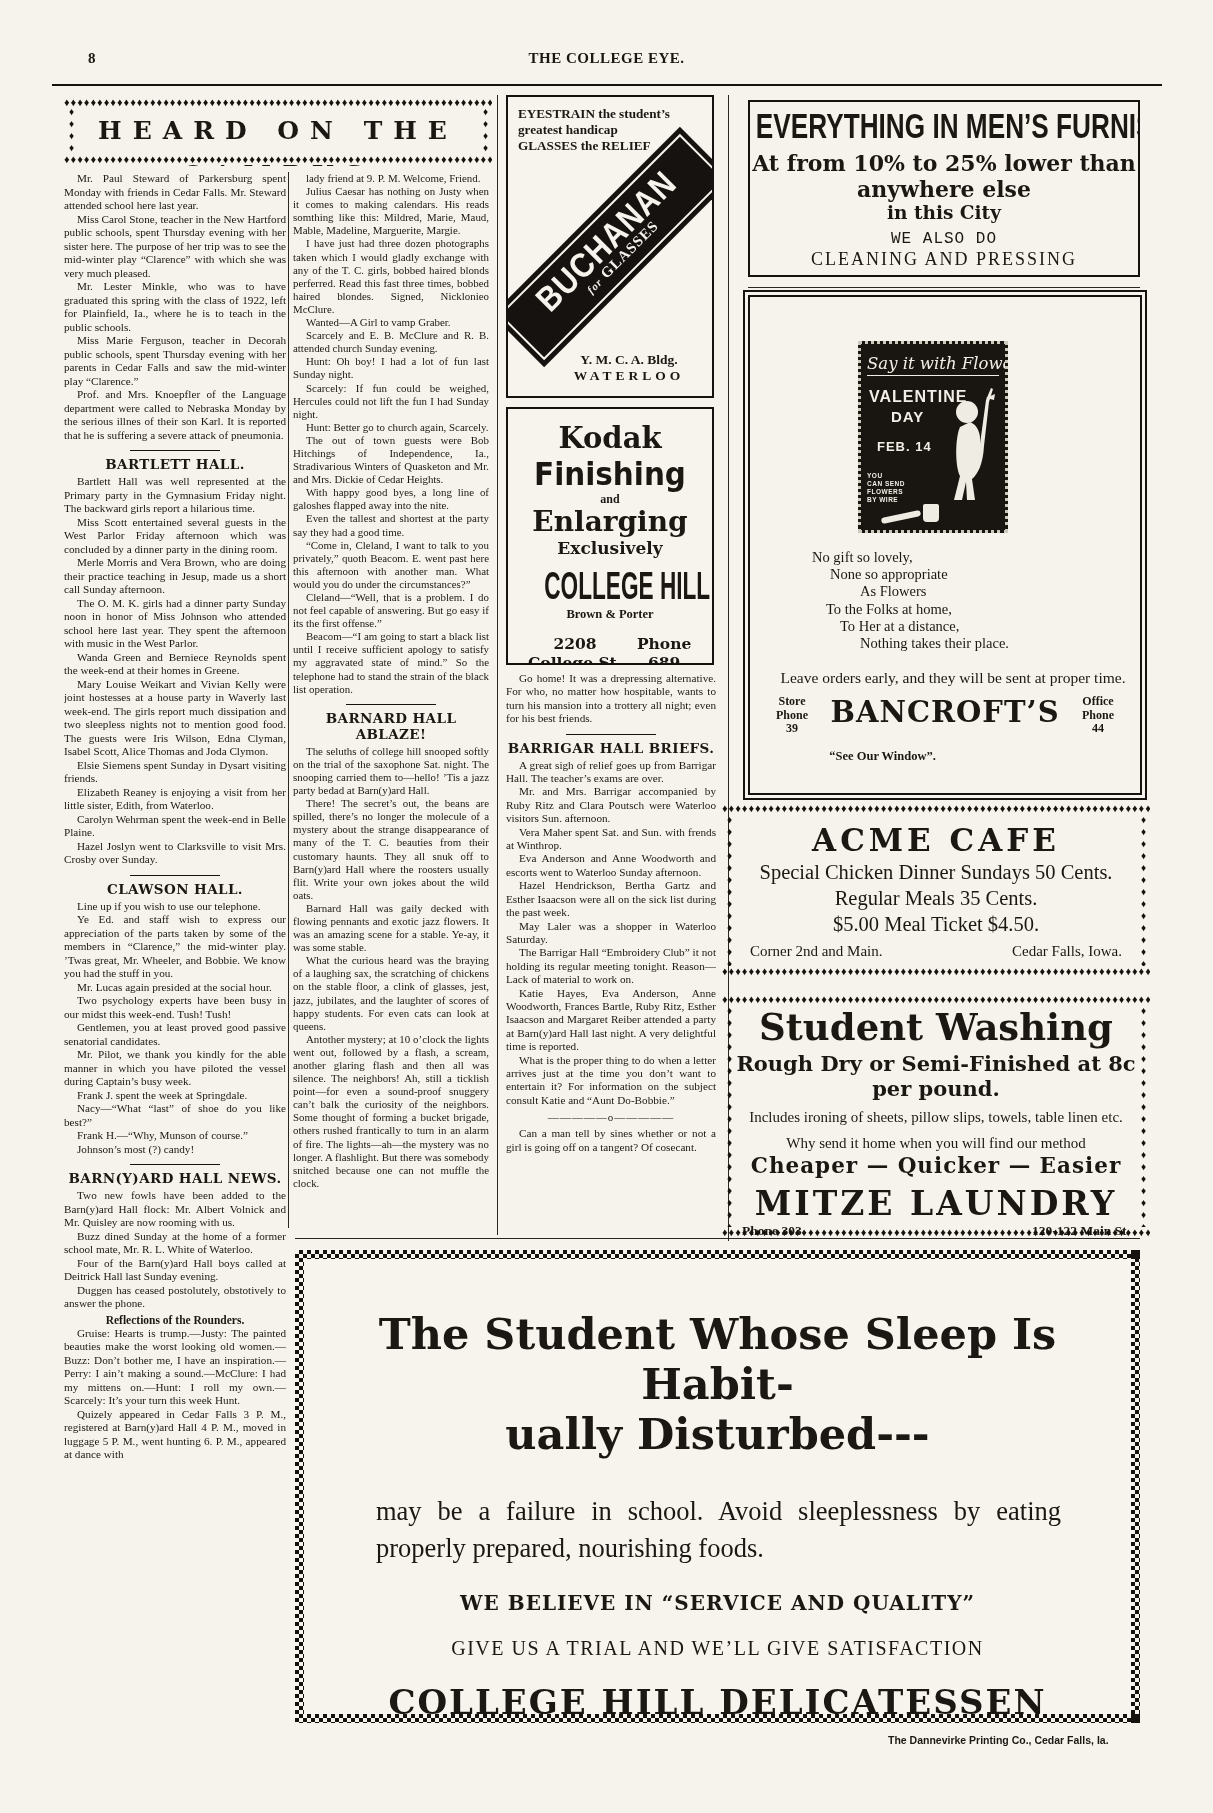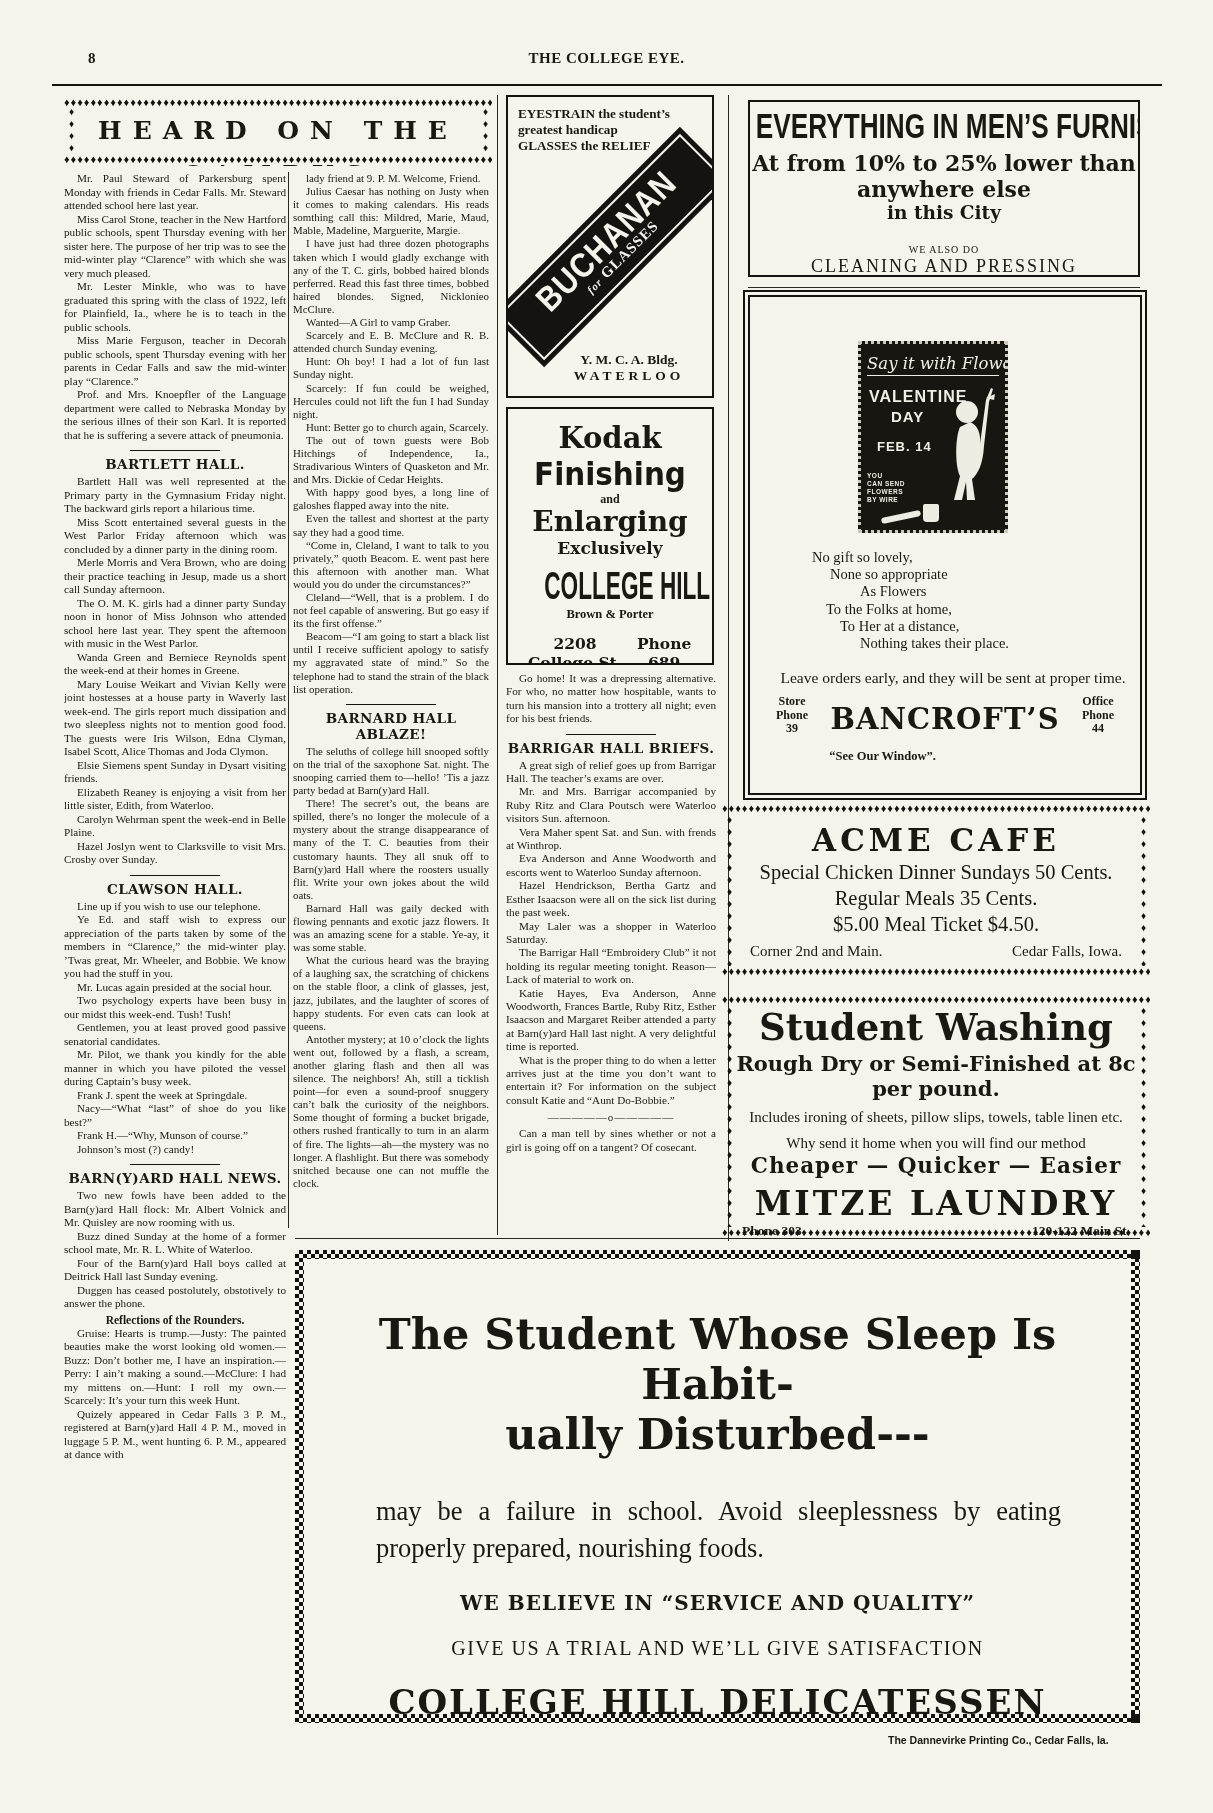--- a/index.html
+++ b/index.html
@@ -77,21 +77,21 @@
   .barrigar-wrap{margin-top:2px;}
 
   
   .right-ads{position:absolute;left:722px;top:95px;width:428px;height:1150px;}
   .morris{position:absolute;left:26px;top:5px;width:392px;height:177px;border:2.5px solid #15120f;
           text-align:center;overflow:hidden;}
   .morris-head{font-family:"Liberation Sans",sans-serif;font-weight:bold;font-size:27px;
           margin-top:10px;transform:scale(.97,1.28);white-space:nowrap;}
   .morris-sub1{font-family:"DejaVu Serif",serif;font-weight:bold;font-size:22px;margin-top:7px;}
   .morris-sub2{font-family:"DejaVu Serif",serif;font-weight:bold;font-size:18.5px;}
-  .morris-also1{font-size:10px;letter-spacing:1px;margin-top:21px;}
+  .morris-also1{font-size:16px;letter-spacing:1px;margin-top:7px;font-family:Liberation Mono, monospace;}
   .morris-also2{font-size:18px;letter-spacing:2px;margin-top:1px;}
   .morris-row{display:flex;justify-content:space-between;align-items:flex-end;padding:0 16px;margin-top:4px;}
   .morris-row .small{font-size:12.5px;font-weight:bold;padding-bottom:4px;}
   .morris-row .name{font-family:"DejaVu Serif",serif;font-weight:bold;font-size:24px;letter-spacing:2px;}
   .hr-ads{position:absolute;left:26px;top:192px;width:392px;border-top:1.5px solid #2a2622;}
 
   .bancroft{position:absolute;left:26px;top:200px;width:394px;height:500px;border:2px solid #15120f;
           outline:2px solid #15120f;outline-offset:3px;overflow:hidden;}
   .poster{position:absolute;left:108px;top:44px;width:150px;height:192px;background:#191511;
           border:3px dotted #cfc9bd;color:#f2eee6;overflow:hidden;}
@@ -108,21 +108,21 @@
   .verse{position:absolute;left:48px;top:252px;width:300px;}
   .verse-line{font-size:14.5px;line-height:17.2px;}
   .verse-line:nth-child(1){padding-left:14px;}
   .verse-line:nth-child(2){padding-left:32px;}
   .verse-line:nth-child(3){padding-left:62px;}
   .verse-line:nth-child(4){padding-left:28px;}
   .verse-line:nth-child(5){padding-left:42px;}
   .verse-line:nth-child(6){padding-left:62px;}
   .orders{position:absolute;left:8px;top:372px;width:100%;text-align:center;font-size:15.5px;}
   .bancroft-row{position:absolute;left:0;top:398px;width:100%;display:flex;justify-content:space-between;
-        align-items:flex-end;padding:0 26px;}
+        align-items:flex-start;padding:0 26px;}
   .tiny-line{font-size:12px;line-height:13.5px;font-weight:bold;text-align:center;}
   .bancroft-name{font-family:"DejaVu Serif",serif;font-weight:bold;font-size:29px;letter-spacing:1px;}
   .window{position:absolute;left:0;top:452px;width:68%;text-align:center;font-size:12.5px;font-weight:bold;}
 
   .dia-box{position:absolute;overflow:hidden;}
   .acme{left:0px;top:707px;width:428px;height:176px;text-align:center;}
   .mitze{left:0px;top:898px;width:428px;height:246px;text-align:center;}
   .dia-box .dia-row{position:absolute;left:0;right:0;}
   .dia-box .dia-top{top:0;}
   .dia-box .dia-bot{bottom:0;}
@@ -223,21 +223,21 @@
       <p class="para" data-name="news-item">Buzz dined Sunday at the home of a former school mate, Mr. R. L. White of Waterloo.</p>
       <p class="para" data-name="news-item">Four of the Barn(y)ard Hall boys called at Deitrick Hall last Sunday evening.</p>
       <p class="para" data-name="news-item">Duggen has ceased postolutely, obstotively to answer the phone.</p>
       <div class="sub-head" data-name="news-item">Reflections of the Rounders.</div>
       <p class="para" data-name="news-item">Gruise: Hearts is trump.—Justy: The painted beauties make the worst looking old women.—Buzz: Don’t bother me, I have an inspiration.—Perry: I ain’t making a sound.—McClure: I had my mittens on.—Hunt: I roll my own.—Scarcely: It’s your turn this week Hunt.</p>
       <p class="para" data-name="news-item">Quizely appeared in Cedar Falls 3 P. M., registered at Barn(y)ard Hall 4 P. M., moved in luggage 5 P. M., went hunting 6. P. M., appeared at dance with</p>
     </div>
 
   <div class="newscol col-b" data-name="news-column-b">
       <p class="para" data-name="news-item">lady friend at 9. P. M. Welcome, Friend.</p>
-      <p class="para" data-name="news-item">Julius Caesar has nothing on Justy when it comes to making calendars. His reads somthing call this: Mildred, Marie, Maud, Mable, Madeline, Marguerite, Margie.</p>
+      <p class="para" data-name="news-item">Julius Caesar has nothing on Justy when it comes to making calendars. His reads somthing like this: Mildred, Marie, Maud, Mable, Madeline, Marguerite, Margie.</p>
       <p class="para" data-name="news-item">I have just had three dozen photographs taken which I would gladly exchange with any of the T. C. girls, bobbed haired blonds perferred. Read this fast three times, bobbed haired blondes. Signed, Nicklonieo McClure.</p>
       <p class="para" data-name="news-item">Wanted—A Girl to vamp Graber.</p>
       <p class="para" data-name="news-item">Scarcely and E. B. McClure and R. B. attended church Sunday evening.</p>
       <p class="para" data-name="news-item">Hunt: Oh boy! I had a lot of fun last Sunday night.</p>
       <p class="para" data-name="news-item">Scarcely: If fun could be weighed, Hercules could not lift the fun I had Sunday night.</p>
       <p class="para" data-name="news-item">Hunt: Better go to church again, Scarcely.</p>
       <p class="para" data-name="news-item">The out of town guests were Bob Hitchings of Independence, Ia., Stradivarious Winters of Quasketon and Mr. and Mrs. Dickie of Cedar Heights.</p>
       <p class="para" data-name="news-item">With happy good byes, a long line of galoshes flapped away into the nite.</p>
       <p class="para" data-name="news-item">Even the tallest and shortest at the party say they had a good time.</p>
       <p class="para" data-name="news-item">“Come in, Cleland, I want to talk to you privately,” quoth Beacom. E. went past here this afternoon with another man. What would you do under the circumstances?”</p>

